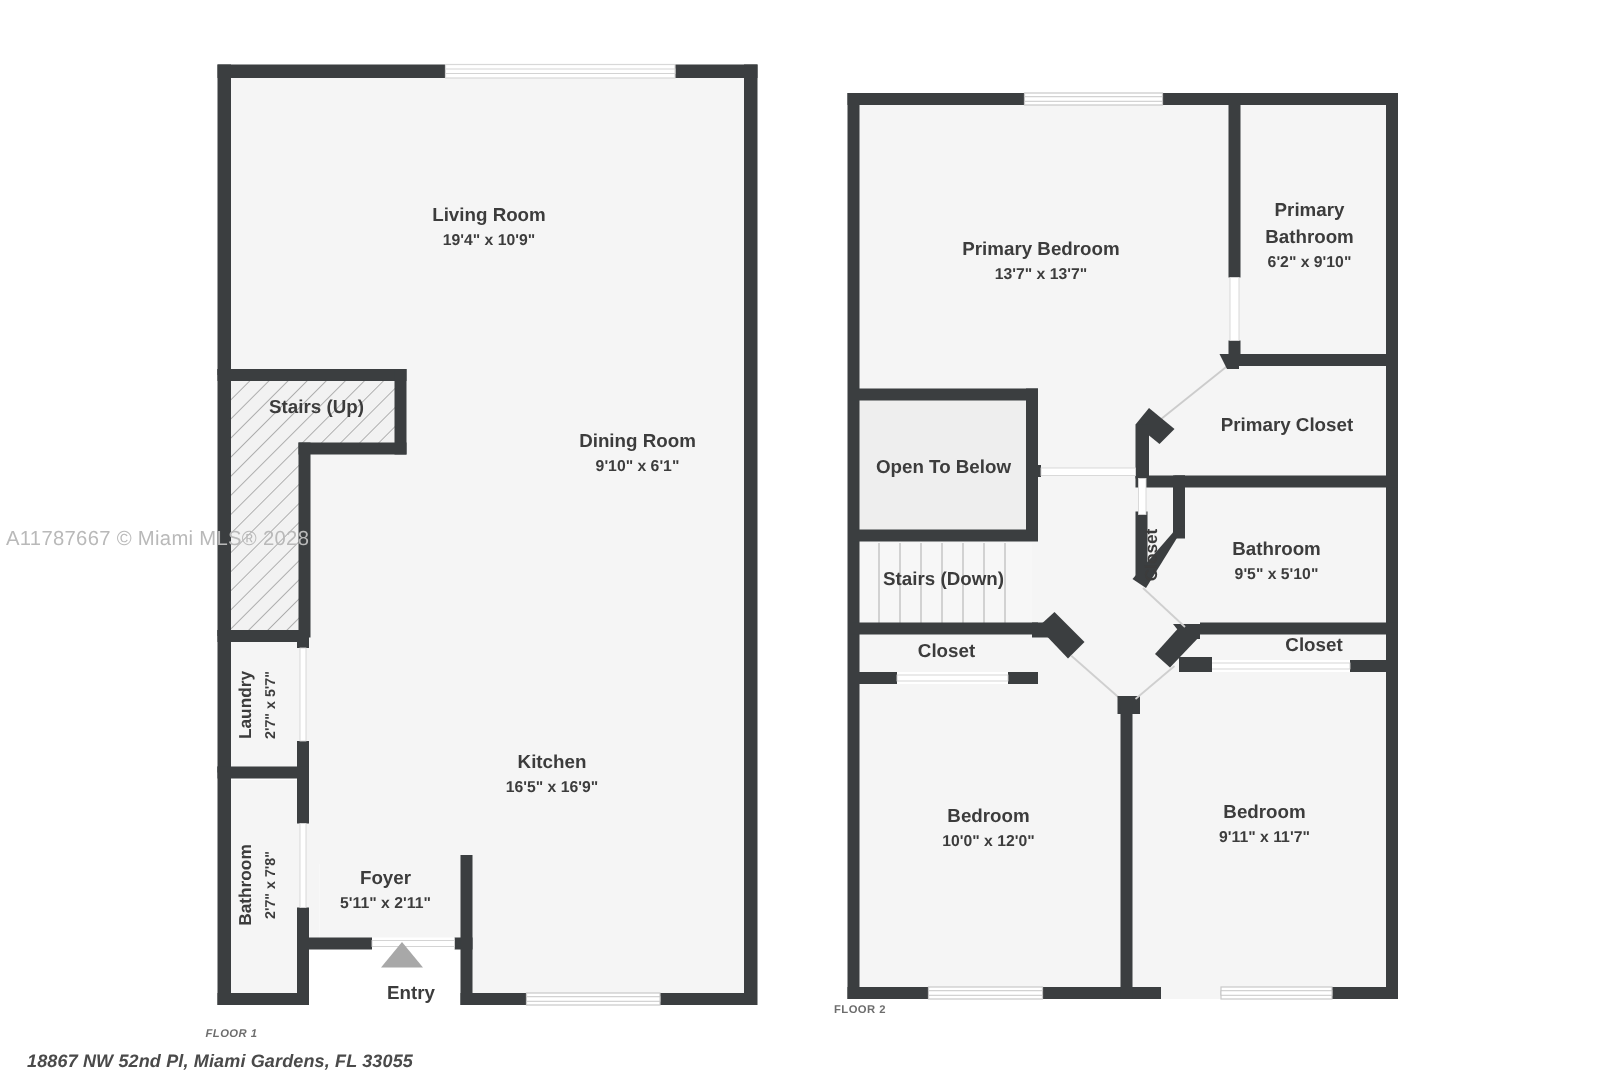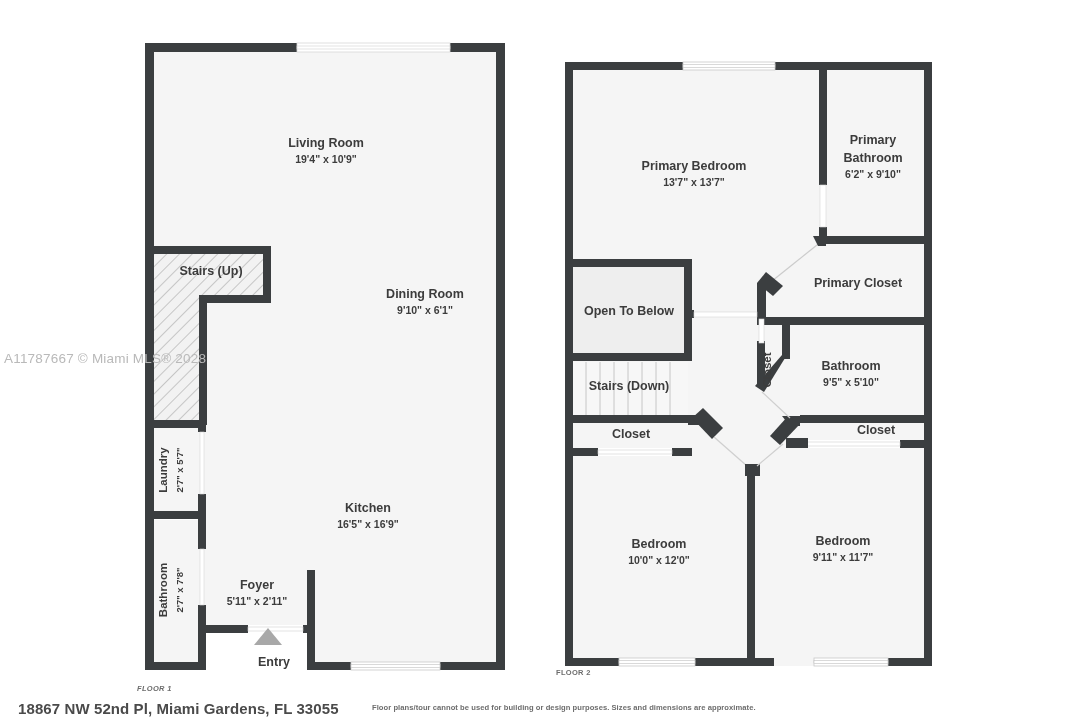--- a/index.html
+++ b/index.html
@@ -47,25 +47,26 @@
     color: #6d6d6d;
     font-family: "Liberation Sans", sans-serif;
     text-align: center;
   }
   #floor1-tag { left: 137px; top: 684px; font-style: italic; }
   #floor2-tag { left: 556px; top: 668px; }
   .address {
     position: absolute;
     left: 18px;
     top: 700px;
-    font-size: 15px;
+    font-size: 12px;
     font-weight: bold;
     color: #4a4a4a;
     letter-spacing: 0.1px;
     font-family: "Liberation Sans", sans-serif;
+    font-style: italic;
   }
   .disclaimer {
     position: absolute;
     left: 372px;
     top: 703px;
     font-size: 7.6px;
     font-weight: bold;
     color: #6d6d6d;
     letter-spacing: 0.05px;
     font-family: "Liberation Sans", sans-serif;
@@ -343,15 +344,14 @@
       <text class="rm-name-sm" x="0" y="0" transform="translate(771,370) rotate(-90)">Closet</text>
     </g>
   </svg>
 
   <div class="watermark">A11787667 © Miami MLS® 2028</div>
 
   <div class="floor-tag" id="floor1-tag">FLOOR 1</div>
   <div class="floor-tag" id="floor2-tag">FLOOR 2</div>
 
   <div class="address">18867 NW 52nd Pl, Miami Gardens, FL 33055</div>
-  <div class="disclaimer">Floor plans/tour cannot be used for building or design purposes. Sizes and dimensions are approximate.</div>
 
 </div>
 
 </body></html>

